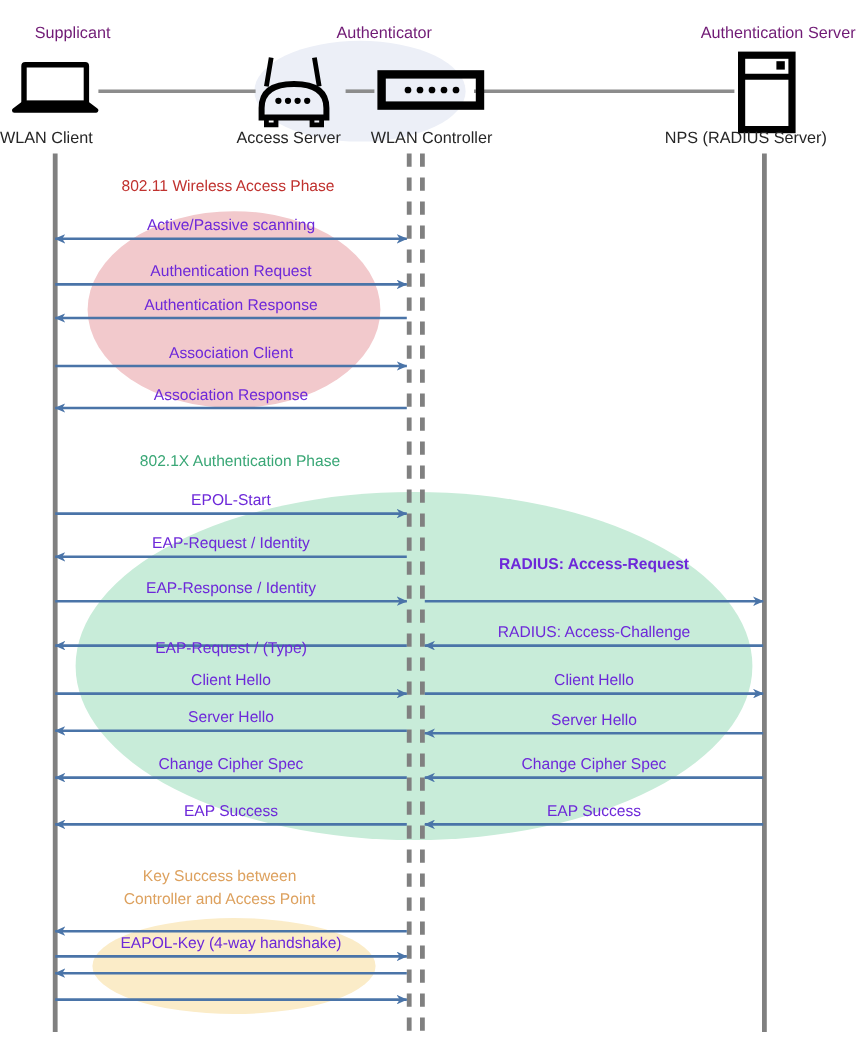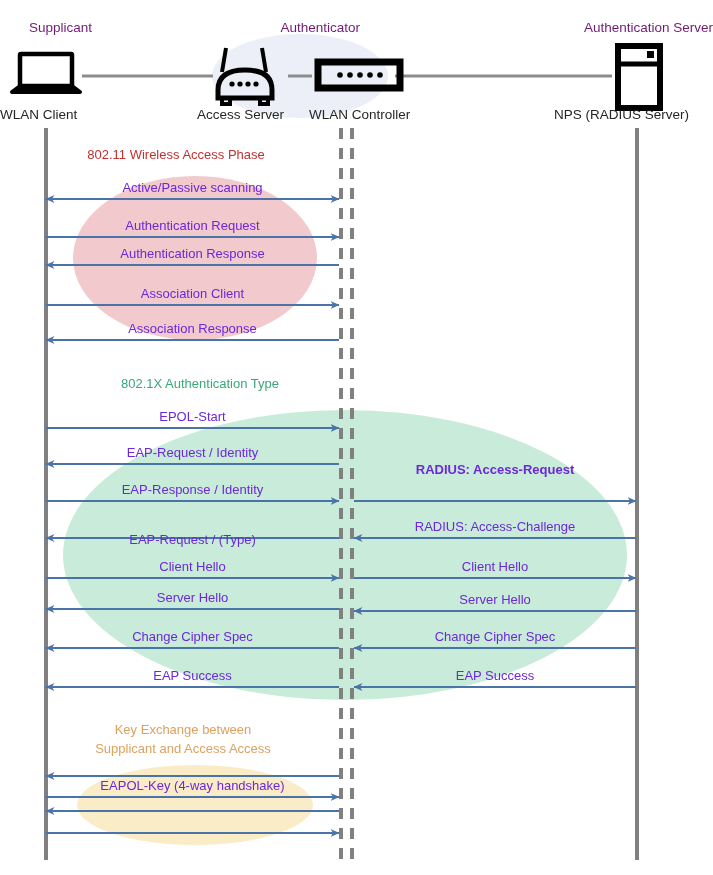--- a/index.html
+++ b/index.html
@@ -142,16 +142,16 @@
 
 <div class="hdr-label" style="left:0px;top:20px;width:92px;">Supplicant</div>
 <div class="hdr-label" style="left:240px;top:20px;width:120px;">Authenticator</div>
 <div class="hdr-label" style="left:550px;top:20px;width:163px;">Authentication Server</div>
 
 <div class="dev-label" style="left:0px;top:107px;width:98px;">WLAN Client</div>
 <div class="dev-label" style="left:197px;top:107px;width:96px;">Access Server</div>
 <div class="dev-label" style="left:309px;top:107px;width:122px;">WLAN Controller</div>
 <div class="dev-label" style="left:554px;top:107px;width:150px;">NPS (RADIUS Server)</div>
 
-<div class="phase-label phase-red" style="left:176px;top:147px;">802.11 Wireless Access Phase</div>
-<div class="phase-label phase-green" style="left:200px;top:376px;">802.1X Authentication Type</div>
-<div class="phase-label phase-orange" style="left:183px;top:722px;">Key Exchange between</div>
-<div class="phase-label phase-orange" style="left:183px;top:741px;">Supplicant and Access Access</div>
+<div class="phase-label phase-red" style="left:190px;top:147px;">802.11 Wireless Access Phase</div>
+<div class="phase-label phase-green" style="left:200px;top:376px;">802.1X Authentication Phase</div>
+<div class="phase-label phase-orange" style="left:183px;top:722px;">Key Success between</div>
+<div class="phase-label phase-orange" style="left:183px;top:741px;">Controller and Access Point</div>
 
 </body></html>

